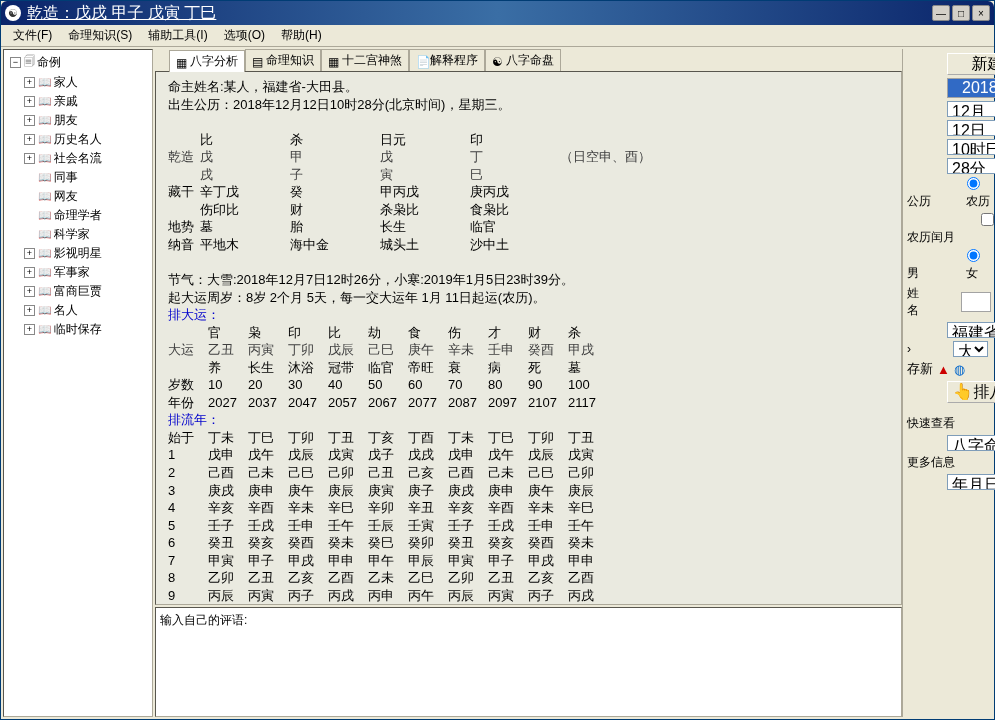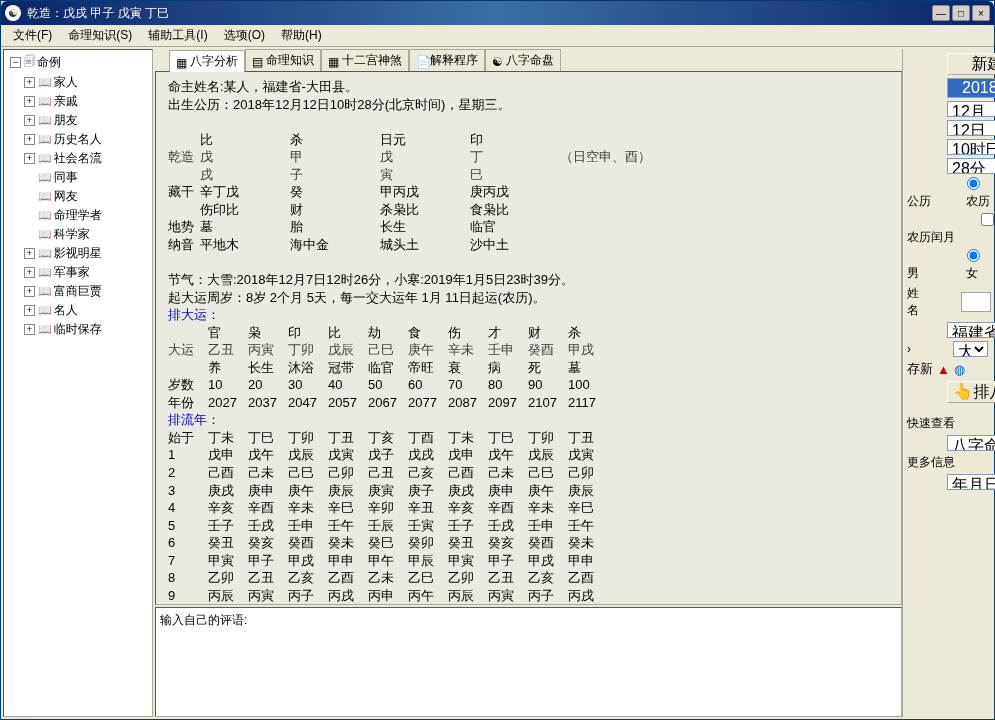--- a/index.html
+++ b/index.html
@@ -1,20 +1,20 @@
 <!DOCTYPE html>
 <html><head>
 <meta charset="utf-8">
 <style>
 * { box-sizing: border-box; margin: 0; padding: 0; }
 body { font-family: "SimSun", "宋体", sans-serif; font-size: 12px; background: #d4d0c8; width: 995px; height: 720px; overflow: hidden; }
 .window { width: 995px; height: 720px; border: 1px solid #003c74; background: #ece9d8; display: flex; flex-direction: column; }
 .titlebar { height: 24px; background: linear-gradient(to right, #0a246a, #3a6ea5, #0a246a); display: flex; align-items: center; padding: 0 4px; color: white; border-radius: 6px 6px 0 0;}
 .titlebar .icon { width: 16px; height: 16px; background: white; border-radius: 50%; display: inline-flex; align-items: center; justify-content: center; font-size: 11px; color: #333; margin-right: 6px; }
-.titlebar .title { flex: 1; font-size: 12px; }
+.titlebar .title { flex: 1; font-size: 16px; text-decoration: underline; }
 .titlebar .winbtns { display: flex; gap: 2px; }
 .titlebar .winbtn { width: 18px; height: 16px; background: #d4d0c8; border: 1px solid #888; font-size: 10px; display: flex; align-items: center; justify-content: center; color: #000; cursor: pointer; border-radius:2px;}
 .menubar { height: 22px; background: #ece9d8; display: flex; align-items: center; padding: 0 4px; border-bottom: 1px solid #aca899; }
 .menubar span { padding: 0 8px; cursor: pointer; }
 .body { flex: 1; display: flex; min-height: 0; }
 .sidebar { width: 150px; background: white; border: 1px inset #aca899; margin: 2px; overflow: auto; padding: 2px; }
 .tree-item { padding: 1px 0 1px 4px; cursor: pointer; display: flex; align-items: center; white-space: nowrap; }
 .tree-item .exp { width: 11px; height: 11px; border: 1px solid #888; font-size: 9px; line-height: 9px; text-align: center; margin-right: 3px; background: white; }
 .tree-item .noexp { width: 11px; margin-right: 3px; }
 .tree-item .ticon { font-size: 11px; margin-right: 2px; color: #666; }

